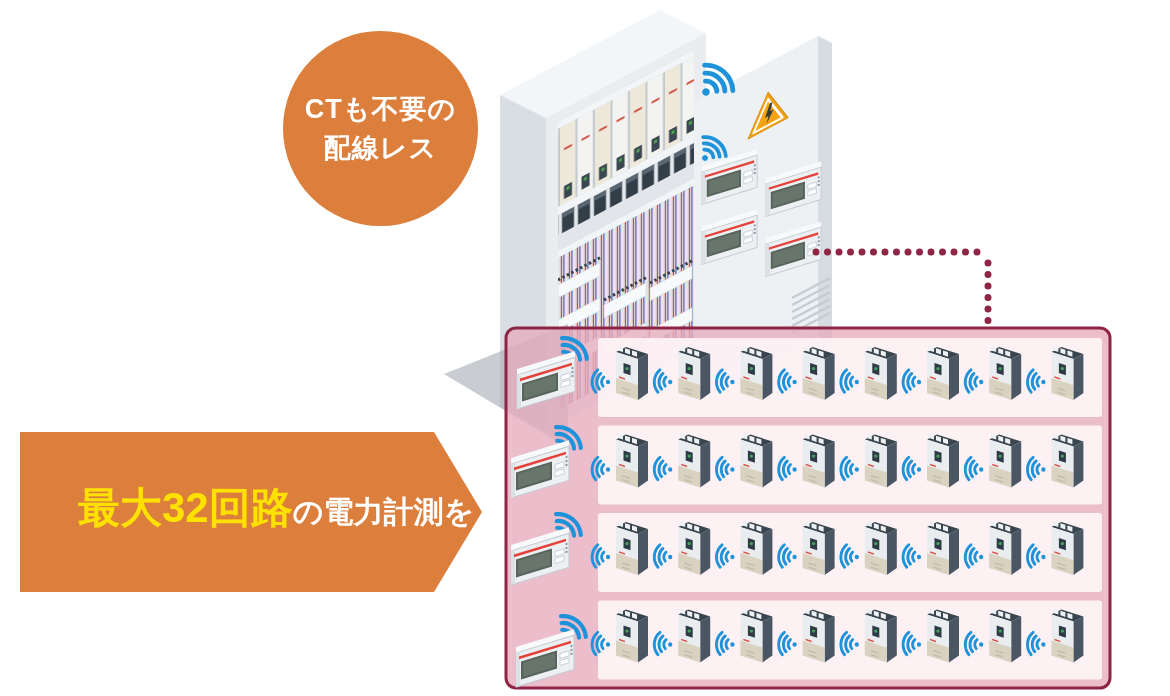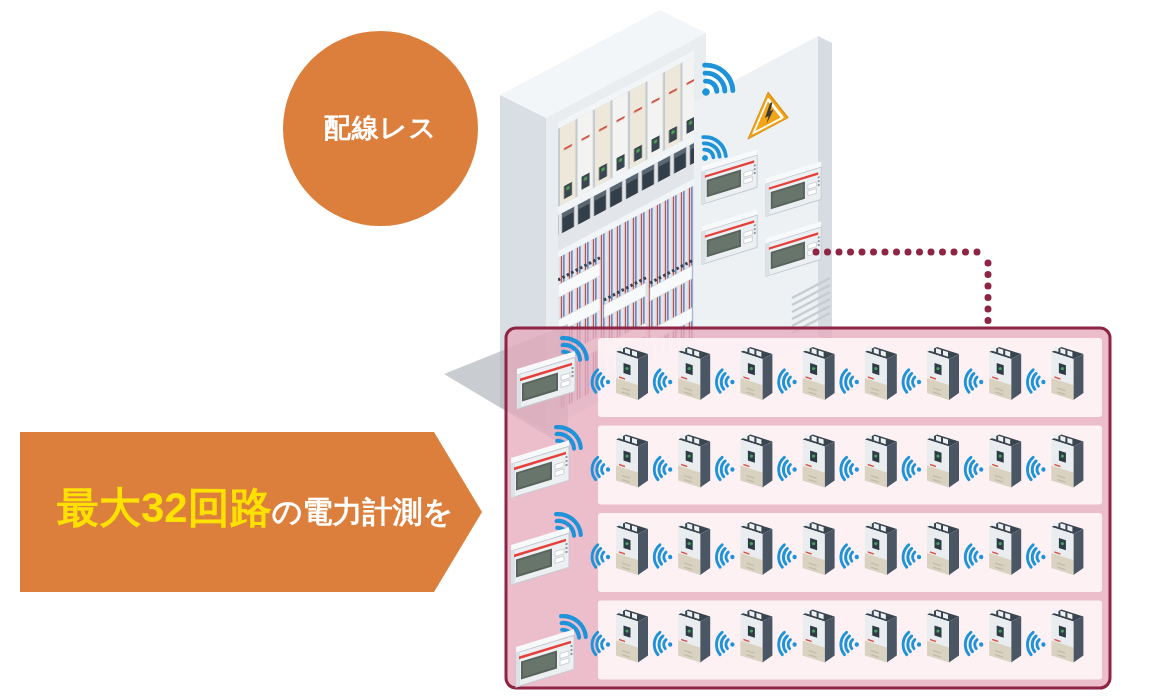--- a/index.html
+++ b/index.html
@@ -11,21 +11,21 @@
   .badge{position:absolute;left:283px;top:31px;width:195px;height:195px;border-radius:50%;
          background:var(--accent,#DC7F3C);display:flex;flex-direction:column;justify-content:center;
          align-items:center;text-align:center;}
   .badge span{color:#fff;font-weight:bold;font-size:27px;line-height:39px;letter-spacing:1px;}
 
   
   .banner{position:absolute;left:20px;top:432px;width:462px;height:160px;
           background:var(--accent,#DC7F3C);
           clip-path:polygon(0 0,414px 0,462px 80px,414px 160px,0 160px);
           display:flex;flex-direction:column;justify-content:center;padding-left:0;}
-  .banner .line{padding-left:37px;line-height:56px;white-space:nowrap;}
+  .banner .line{padding-left:58px;line-height:56px;white-space:nowrap;}
   .banner .hl{color:var(--yellow,#FFE100);font-weight:bold;font-size:42px;}
   .banner .wt{color:#fff;font-weight:bold;font-size:30px;}
 </style>
 </head>
 <body>
 
 <div class="stage" style="--accent: #DC7F3C; --yellow: #FFE100;">
 
 <svg width="1170" height="696" viewBox="0 0 1170 696">
   <defs>
@@ -234,20 +234,21 @@
           <use href="#bw" x="802.6" y="614.5"></use>
           <use href="#bw" x="864.8" y="614.5"></use>
           <use href="#bw" x="927" y="614.5"></use>
           <use href="#bw" x="989.2" y="614.5"></use>
           <use href="#bw" x="1051.4" y="614.5"></use>
         </g>
   </g>
 </svg>
 
 <div class="badge">
+  <span>CTも不要の</span>
   <span>配線レス</span>
 </div>
 
 <div class="banner">
   <div class="line">
     <span class="hl">最大32回路</span><span class="wt">の電力計測を</span>
   </div>
 </div>
 
 </div>

